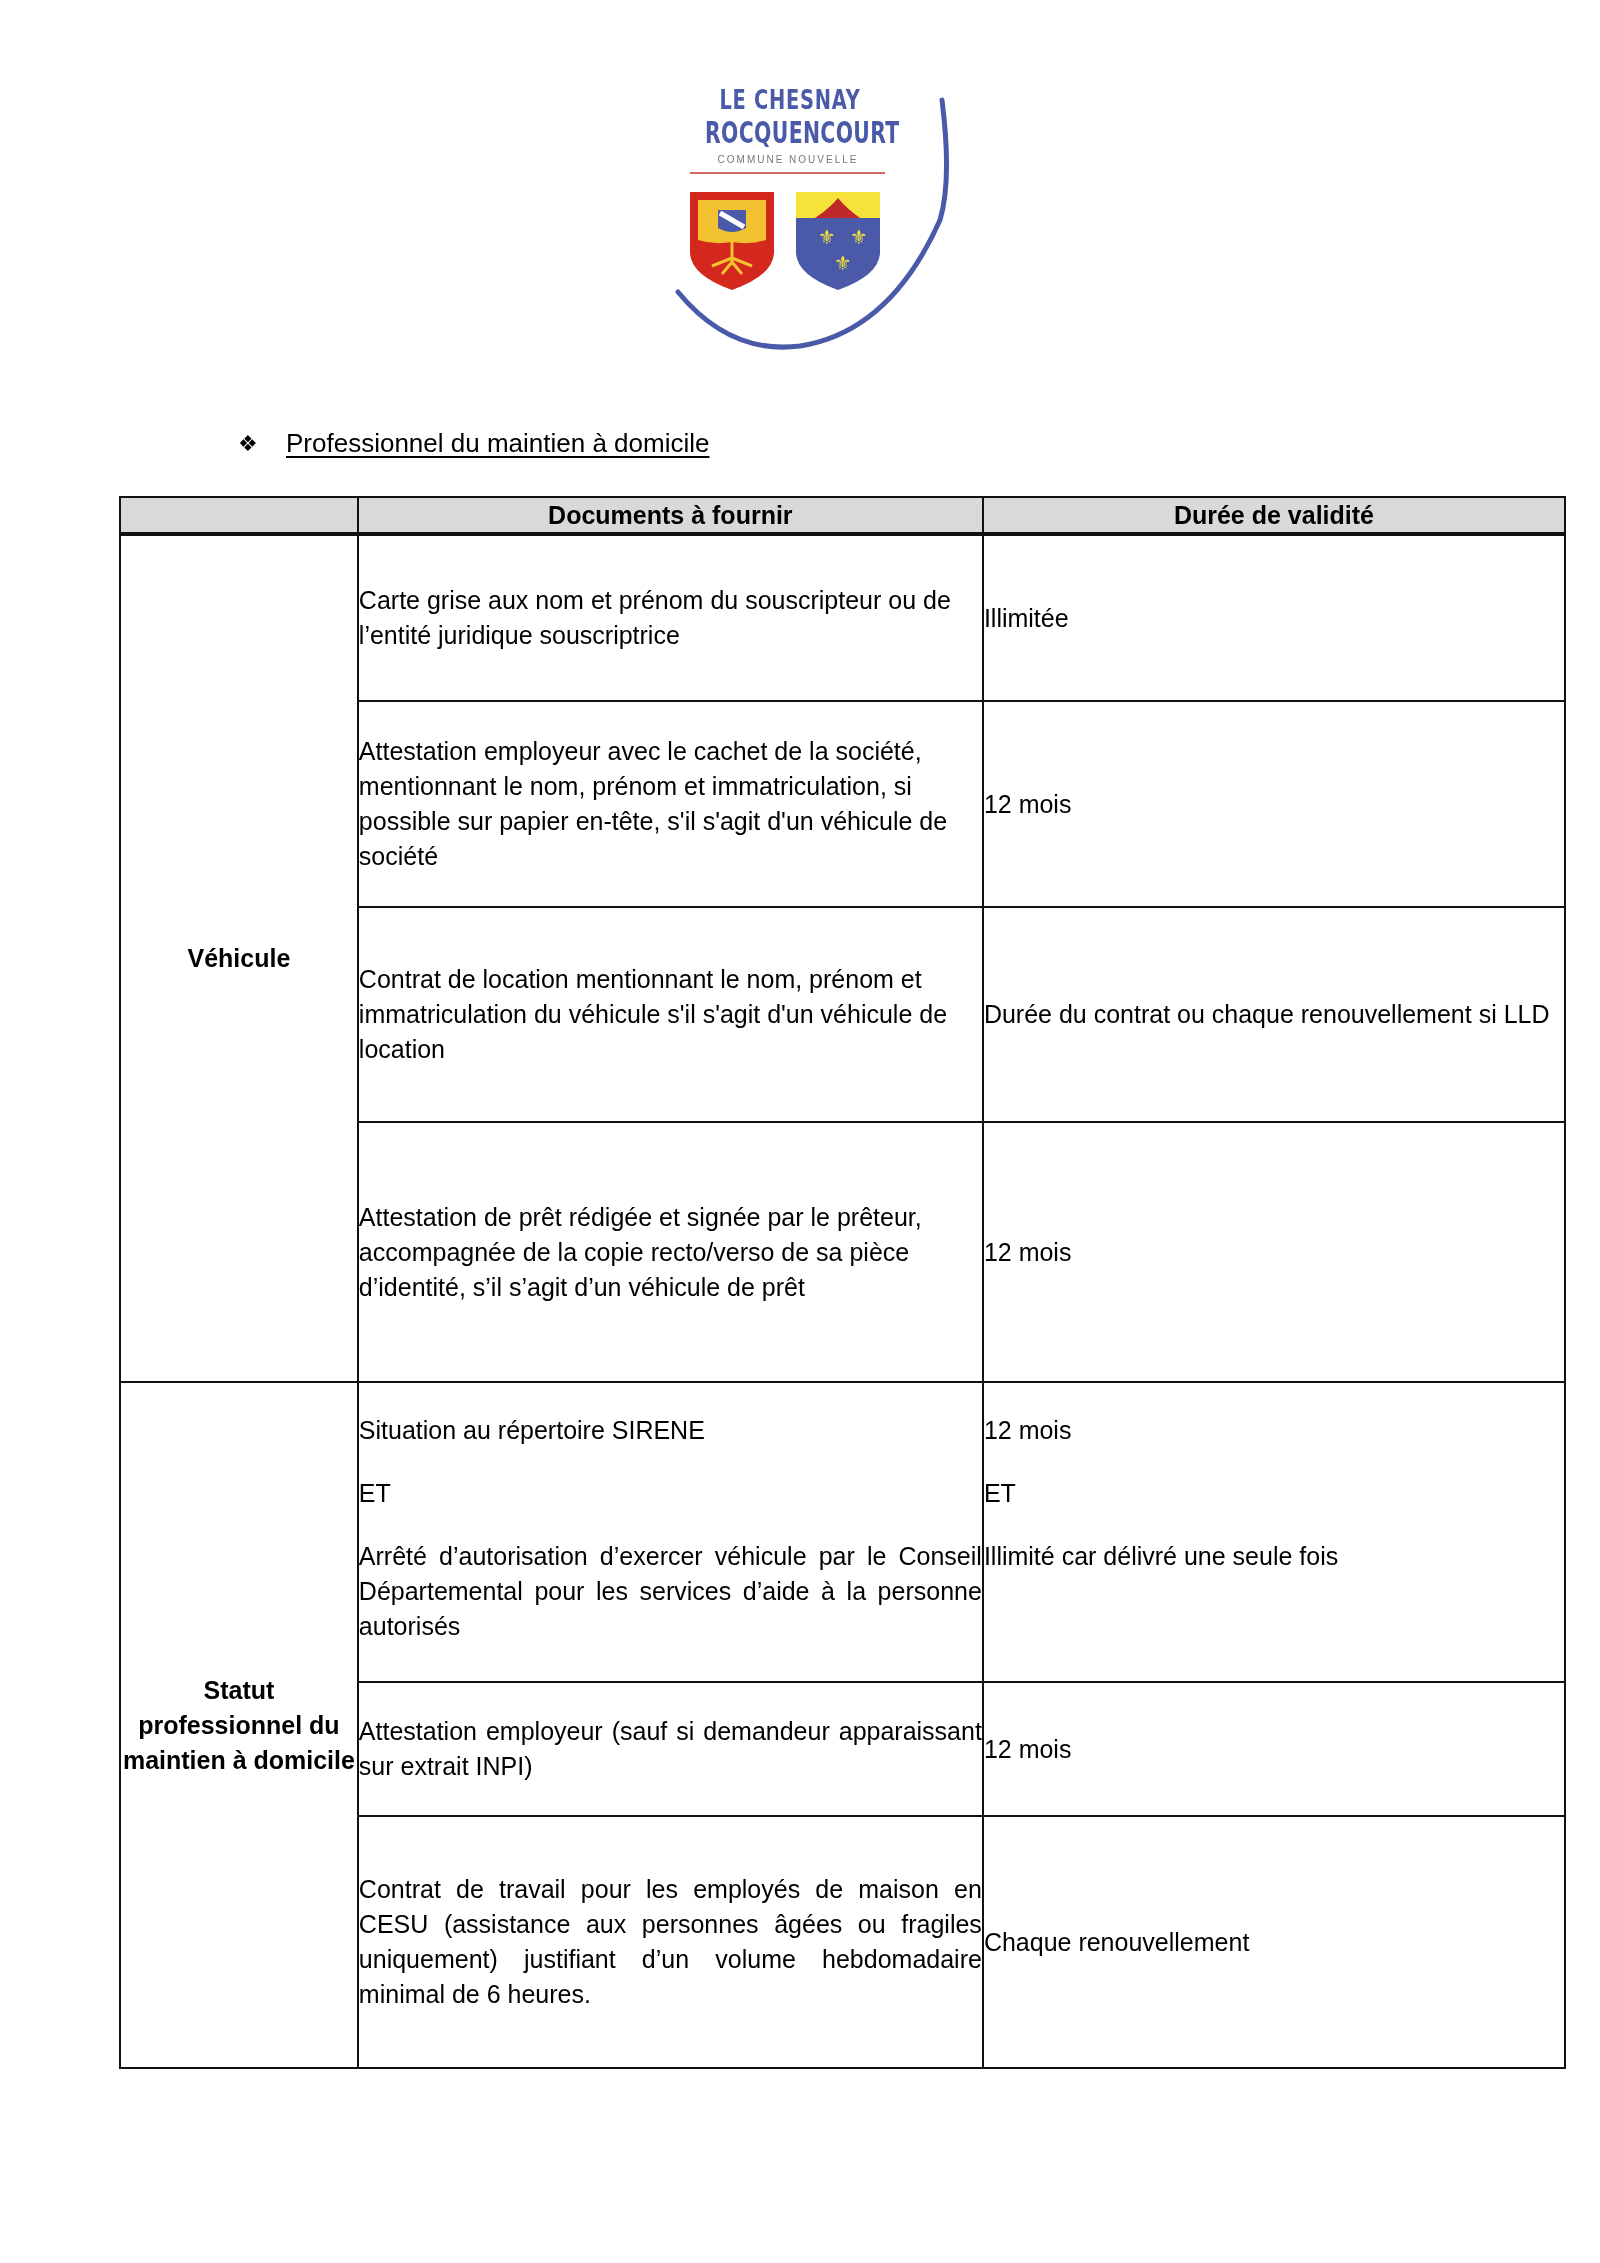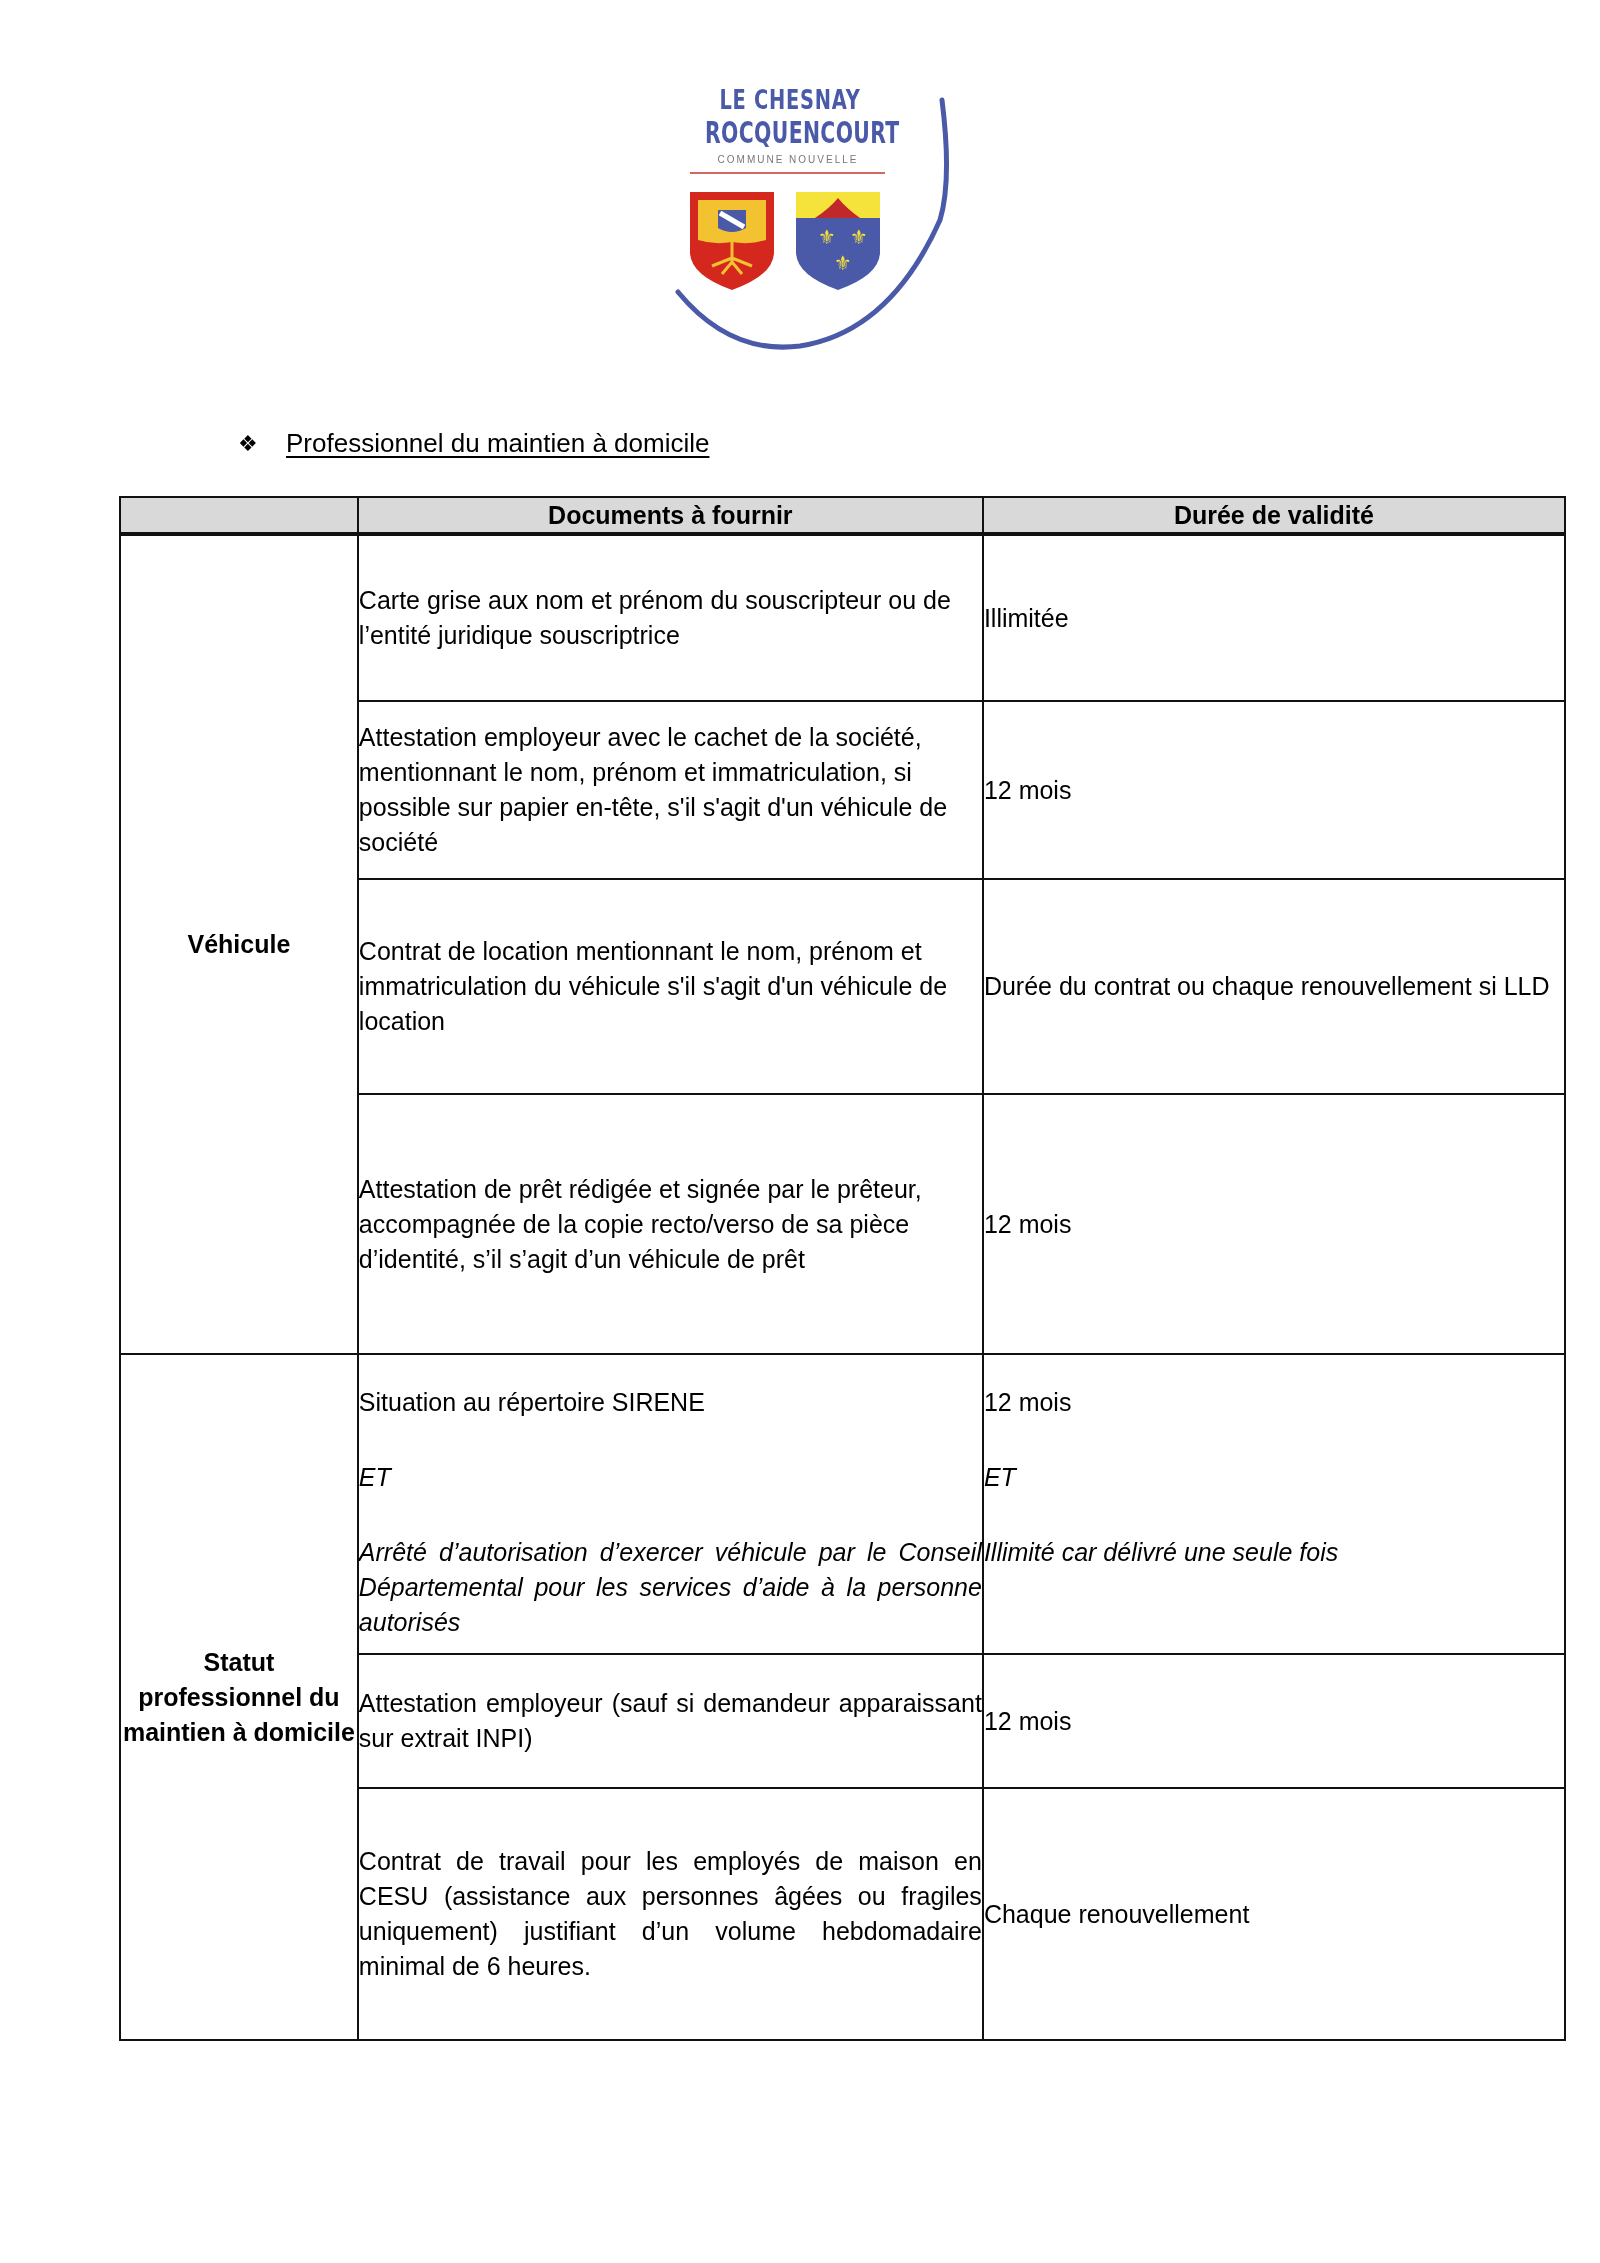--- a/index.html
+++ b/index.html
@@ -28,21 +28,21 @@
                border-collapse: collapse; font-size: 25px; line-height: 35px; }
   table.docs th, table.docs td { border: 2px solid #111; vertical-align: middle; padding: 0; }
   table.docs th { background: #d9d9d9; font-weight: bold; height: 34px; font-size: 25px; line-height: 30px; }
   table.docs thead th { border-bottom-width: 4px; }
   col.c1 { width: 238px; } col.c2 { width: 626px; } col.c3 { width: 583px; }
   td.cat { text-align: center; font-weight: bold; padding: 0 6px; }
   td.doc { padding: 0 14px 0 14px; }
   td.dur { padding: 0 14px 0 14px; }
   td.just { text-align: justify; padding-left: 27px; padding-right: 14px; }
   .stack p { margin: 0; }
-  .stack p + p { margin-top: 40px; font-style: italic; }
+  .stack p + p { margin-top: 28px; }
   .valign-top { vertical-align: top !important; padding-top: 30px !important; }
 </style>
 </head>
 <body>
 
 <div class="logo">
   <svg width="300" height="290" viewBox="0 0 300 290">
 
     <path d="M 18 222 Q 70 285 140 276 Q 230 262 280 150 Q 292 110 282 30" fill="none" stroke="#4a5aa8" stroke-width="5" stroke-linecap="round"></path>
 
@@ -88,21 +88,21 @@
       <th>Durée de validité</th>
     </tr>
   </thead>
   <tbody>
 
     <tr style="height:167px">
       <td class="cat" rowspan="4">Véhicule</td>
       <td class="doc">Carte grise aux nom et prénom du souscripteur ou de l’entité juridique souscriptrice</td>
       <td class="dur">Illimitée</td>
     </tr>
-    <tr style="height:178px">
+    <tr style="height:206px">
       <td class="doc">Attestation employeur avec le cachet de la société, mentionnant le nom, prénom et immatriculation, si possible sur papier en-tête, s'il s'agit d'un véhicule de société</td>
       <td class="dur">12 mois</td>
     </tr>
     <tr style="height:215px">
       <td class="doc">Contrat de location mentionnant le nom, prénom et immatriculation du véhicule s'il s'agit d'un véhicule de location</td>
       <td class="dur">Durée du contrat ou chaque renouvellement si LLD</td>
     </tr>
     <tr style="height:260px">
       <td class="doc">Attestation de prêt rédigée et signée par le prêteur, accompagnée de la copie recto/verso de sa pièce d’identité, s’il s’agit d’un véhicule de prêt</td>
       <td class="dur">12 mois</td>

